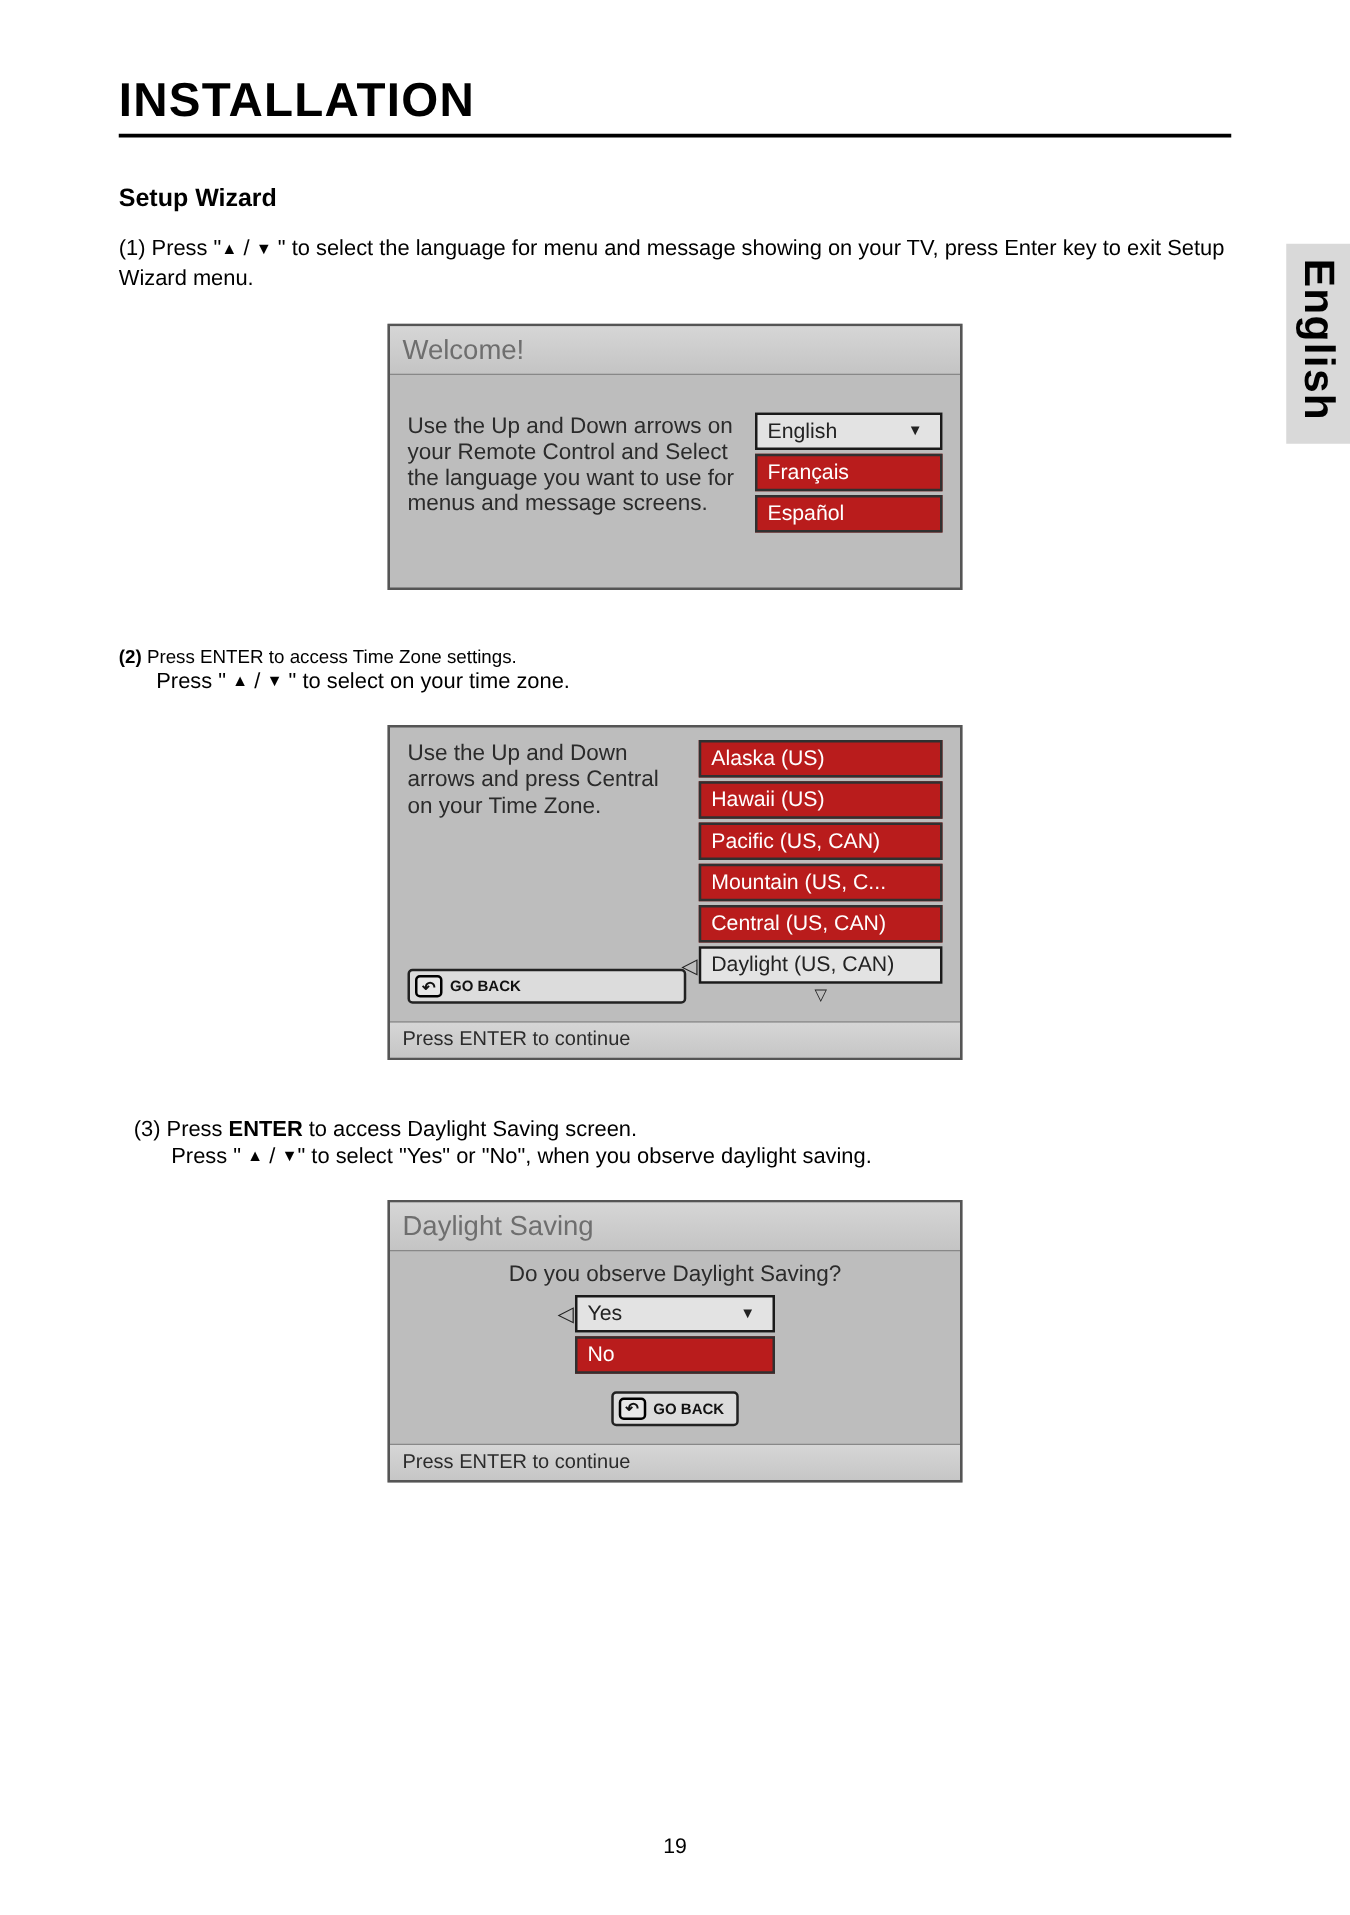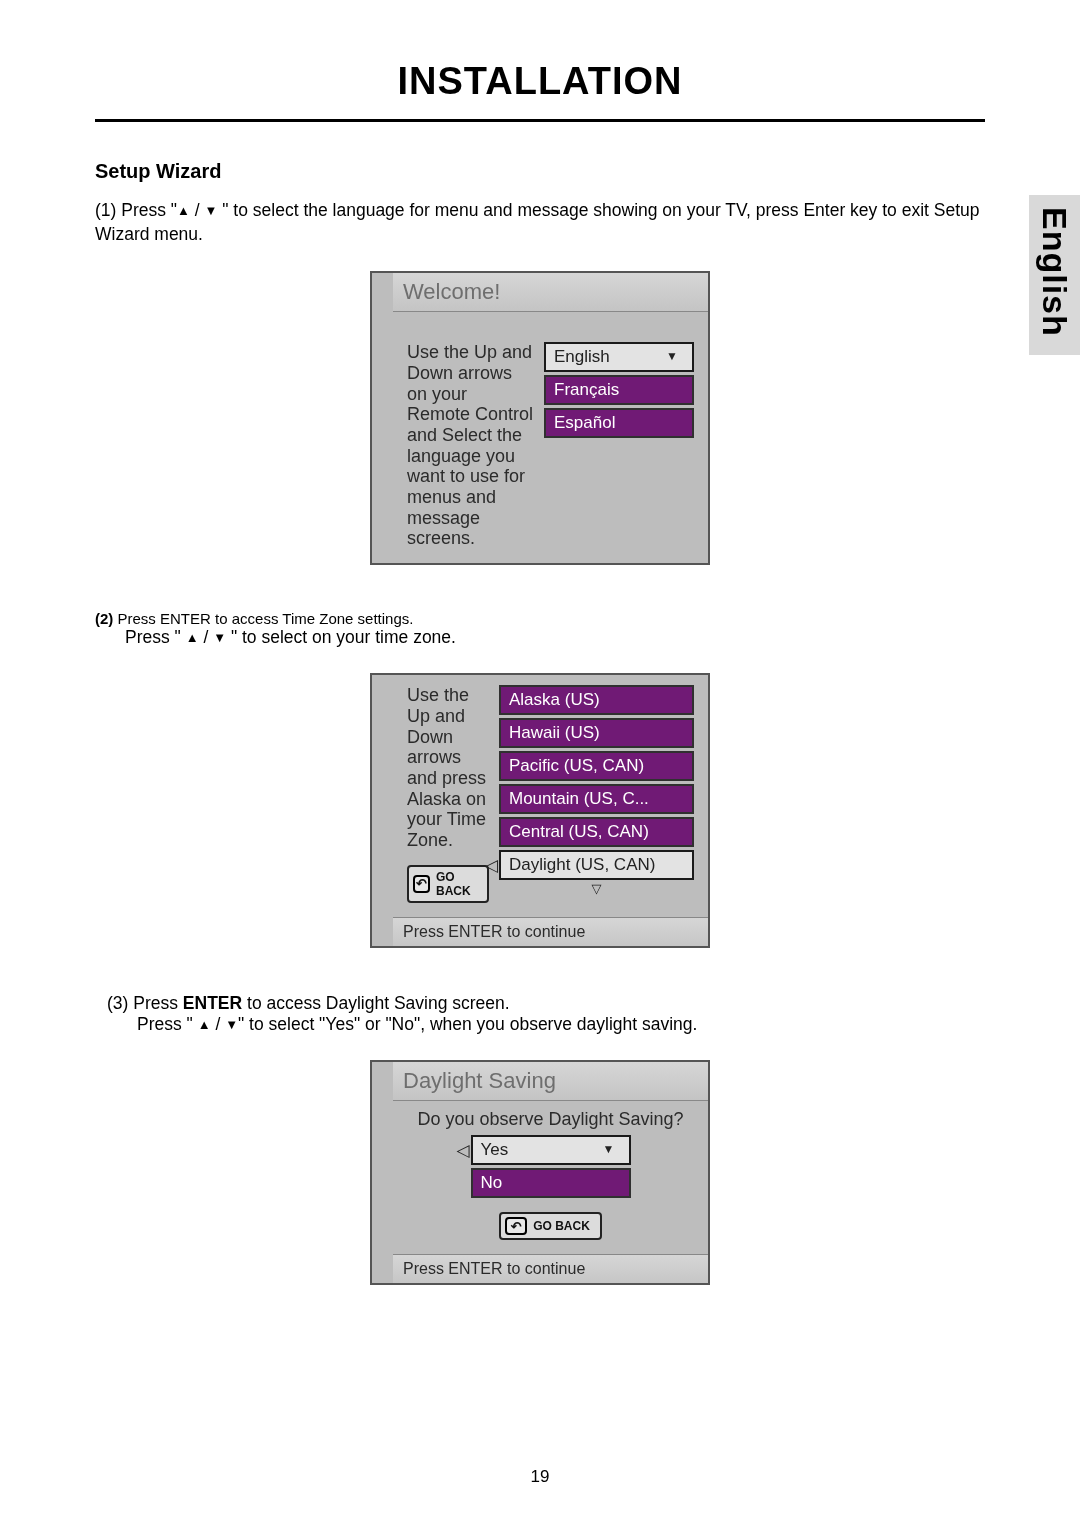--- a/index.html
+++ b/index.html
@@ -9,23 +9,23 @@
     width: 1080px;
     height: 1532px;
     position: relative;
     padding: 60px 95px 40px 95px;
     color: #000;
   }
   .section-hdr {
     font-size: 38px;
     font-weight: bold;
     letter-spacing: 1px;
-    text-align: center;
+    text-align: left;
     border-bottom: 3px solid #000;
-    padding-bottom: 16px;
+    padding-bottom: 4px;
     margin-bottom: 38px;
   }
   .side-tab {
     position: absolute;
     right: 0;
     top: 195px;
     background: #d9d9d9;
     font-weight: bold;
     font-size: 34px;
     writing-mode: vertical-rl;
@@ -43,26 +43,25 @@
     margin-bottom: 25px;
   }
   .indent-block { margin-left: 40px; margin-bottom: 25px; }
   .inline-tri {
     display: inline-block;
     font-size: 13px;
     vertical-align: 1px;
   }
   
   .osd {
-    width: 340px;
+    width: 460px;
     margin: 0 auto 45px auto;
     border: 2px solid #555;
     background: #bdbdbd;
     font-family: Arial, sans-serif;
-    padding-left: 21px;
   }
   .osd .titlebar {
     background: linear-gradient(#d6d6d6,#c4c4c4);
     font-size: 22px;
     color: #6e6e6e;
     padding: 6px 10px;
     border-bottom: 1px solid #888;
   }
   .osd .body {
     display: flex;
@@ -79,21 +78,21 @@
   }
   .osd .opts {
     width: 170px;
     display: flex;
     flex-direction: column;
     position: relative;
     gap: 3px;
   }
   .osd .opts.narrow { width: 150px; }
   .osd .opt {
-    background: #701a75;
+    background: #b91c1c;
     color: #fff;
     font-size: 17px;
     padding: 3px 8px;
     border: 2px solid #303030;
   }
   .osd .opt.sel {
     background: #e3e3e3;
     color: #222;
     border: 2px solid #1a1a1a;
     box-shadow: 0 0 0 2px #e3e3e3 inset;
@@ -191,21 +190,21 @@
     <b><span>(2)</span></b><span> Press ENTER to access Time Zone settings.</span>
   </p>
   <p style="font-size:17.5px; margin-left:30px;">
     <span>Press " </span><span class="inline-tri">▲</span><span> / </span><span class="inline-tri">▼</span><span> " to select on your time zone.</span>
   </p>
 </div>
 
 <div class="osd tz">
   <div class="body">
     <div class="left-col">
-      <div class="descr">Use the Up and Down arrows and press Alaska on your Time Zone.</div>
+      <div class="descr">Use the Up and Down arrows and press Central on your Time Zone.</div>
       <div class="goback">
         <span class="rwind">↶</span>
         <span>GO BACK</span>
       </div>
     </div>
     <div class="opts" style="width:195px;">
       <div class="opt">Alaska (US)</div>
       <div class="opt">Hawaii (US)</div>
       <div class="opt">Pacific (US, CAN)</div>
       <div class="opt">Mountain (US, C...</div>

